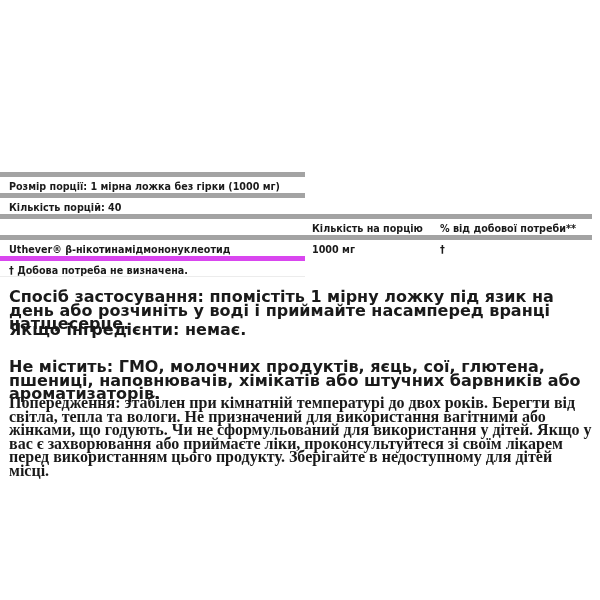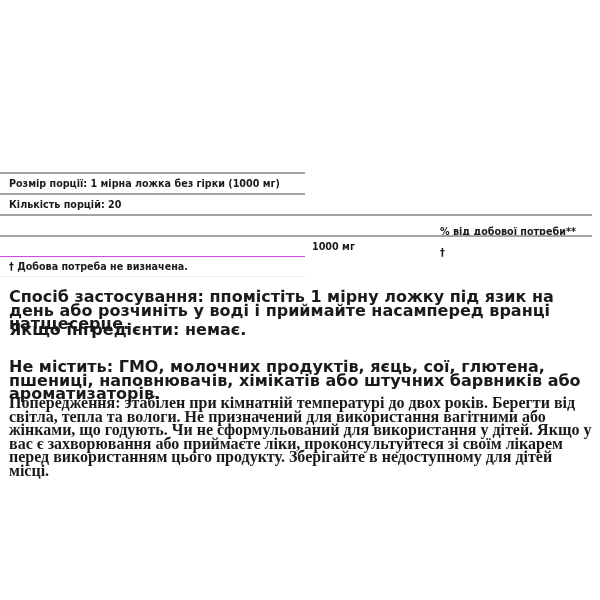--- a/index.html
+++ b/index.html
@@ -17,34 +17,34 @@
     }
     .supp-facts {
       position: absolute;
       left: 0;
       top: 172px;
       width: 600px;
     }
     .row {
       position: relative;
       height: 21px;
-      border-top: 2px solid #a3a3a3;
+      border-top: 5px solid #a3a3a3;
       box-sizing: border-box;
       font-size: 9.6px;
       font-weight: bold;
       line-height: 20px;
       white-space: nowrap;
     }
     .row.half { width: 305px; }
     .row.full { width: 592px; }
     .row.last-half { border-bottom: 1px solid #ececec; }
     .cell { position: absolute; top: 0; }
     .c1 { left: 9px; }
     .c2 { left: 312px; }
-    .c3 { left: 440px; margin-top: 6px; }
+    .c3 { left: 440px; }
 
     .body-text {
       position: absolute;
       left: 9px;
       width: 585px;
       font-size: 16px;
       font-weight: bold;
       line-height: 13.5px;
       color: #1a1a1a;
       margin: 0;
@@ -55,30 +55,32 @@
     #p-warn { top: 396px; font-family: Liberation Serif, serif; }
   </style>
 </head>
 <body>
 
 <div class="supp-facts">
   <div class="row half">
     <span class="cell c1">Розмір порції: 1 мірна ложка без гірки (1000 мг)</span>
   </div>
   <div class="row half">
-    <span class="cell c1">Кількість порцій: 20</span>
+    <span class="cell c1">Кількість порцій: 40</span>
   </div>
   <div class="row full">
+    <span class="cell c2">Кількість на порцію</span>
     <span class="cell c3">% від добової потреби**</span>
   </div>
   <div class="row full">
+    <span class="cell c1">Uthever® β-нікотинамідмононуклеотид</span>
     <span class="cell c2">1000 мг</span>
     <span class="cell c3">†</span>
   </div>
-  <div class="row half last-half" style="border-top:1px solid #d946ef;padding-left:32px;">
+  <div class="row half last-half" style="border-top:5px solid #d946ef;padding-left:32px;">
     <span class="cell c1">† Добова потреба не визначена.</span>
   </div>
 </div>
 
 <p id="p-usage" class="body-text">Спосіб застосування: ппомістіть 1 мірну ложку під язик на день або розчиніть у воді і приймайте насамперед вранці натщесерце.</p>
 <p id="p-other" class="body-text">Якщо інгредієнти: немає.</p>
 <p id="p-free" class="body-text">Не містить: ГМО, молочних продуктів, яєць, сої, глютена, пшениці, наповнювачів, хімікатів або штучних барвників або ароматизаторів.</p>
 <p id="p-warn" class="body-text">Попередження: этабілен при кімнатній температурі до двох років.  Берегти від світла, тепла та вологи.  Не призначений для використання вагітними або жінками, що годують. Чи не сформульований для використання у дітей. Якщо у вас є захворювання або приймаєте ліки, проконсультуйтеся зі своїм лікарем перед використанням цього продукту. Зберігайте в недоступному для дітей місці.</p>
 
 </body></html>

